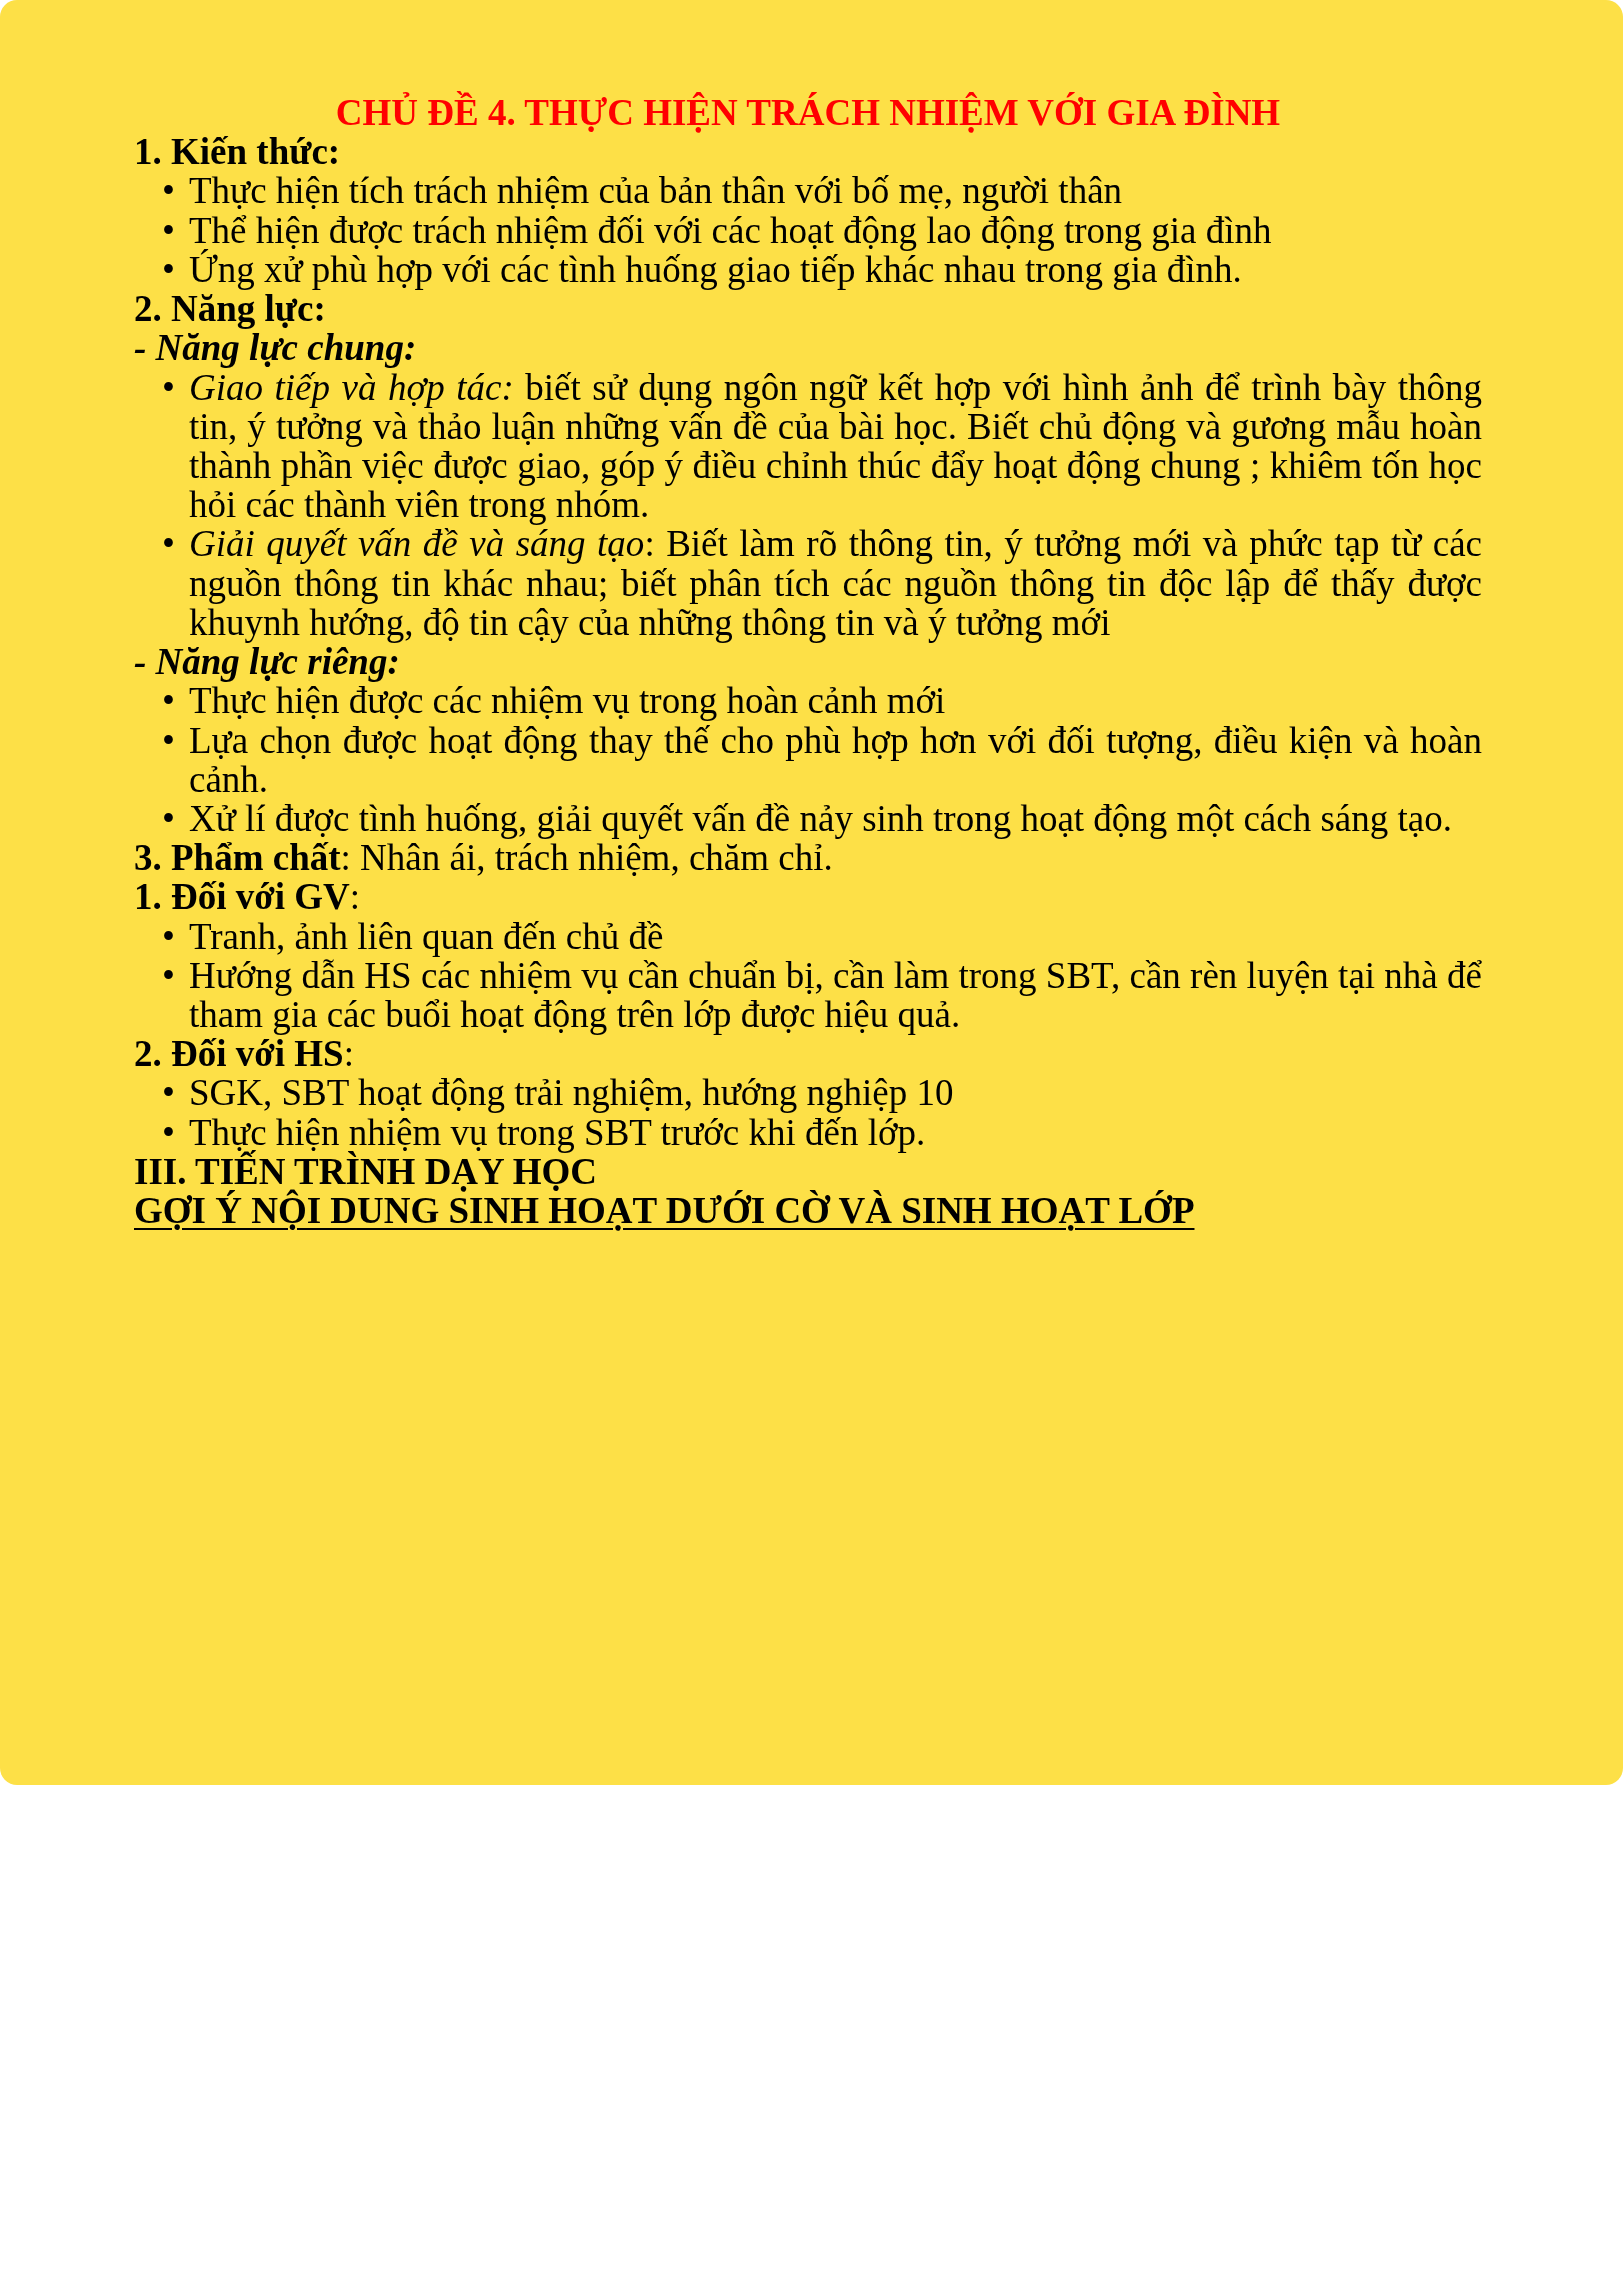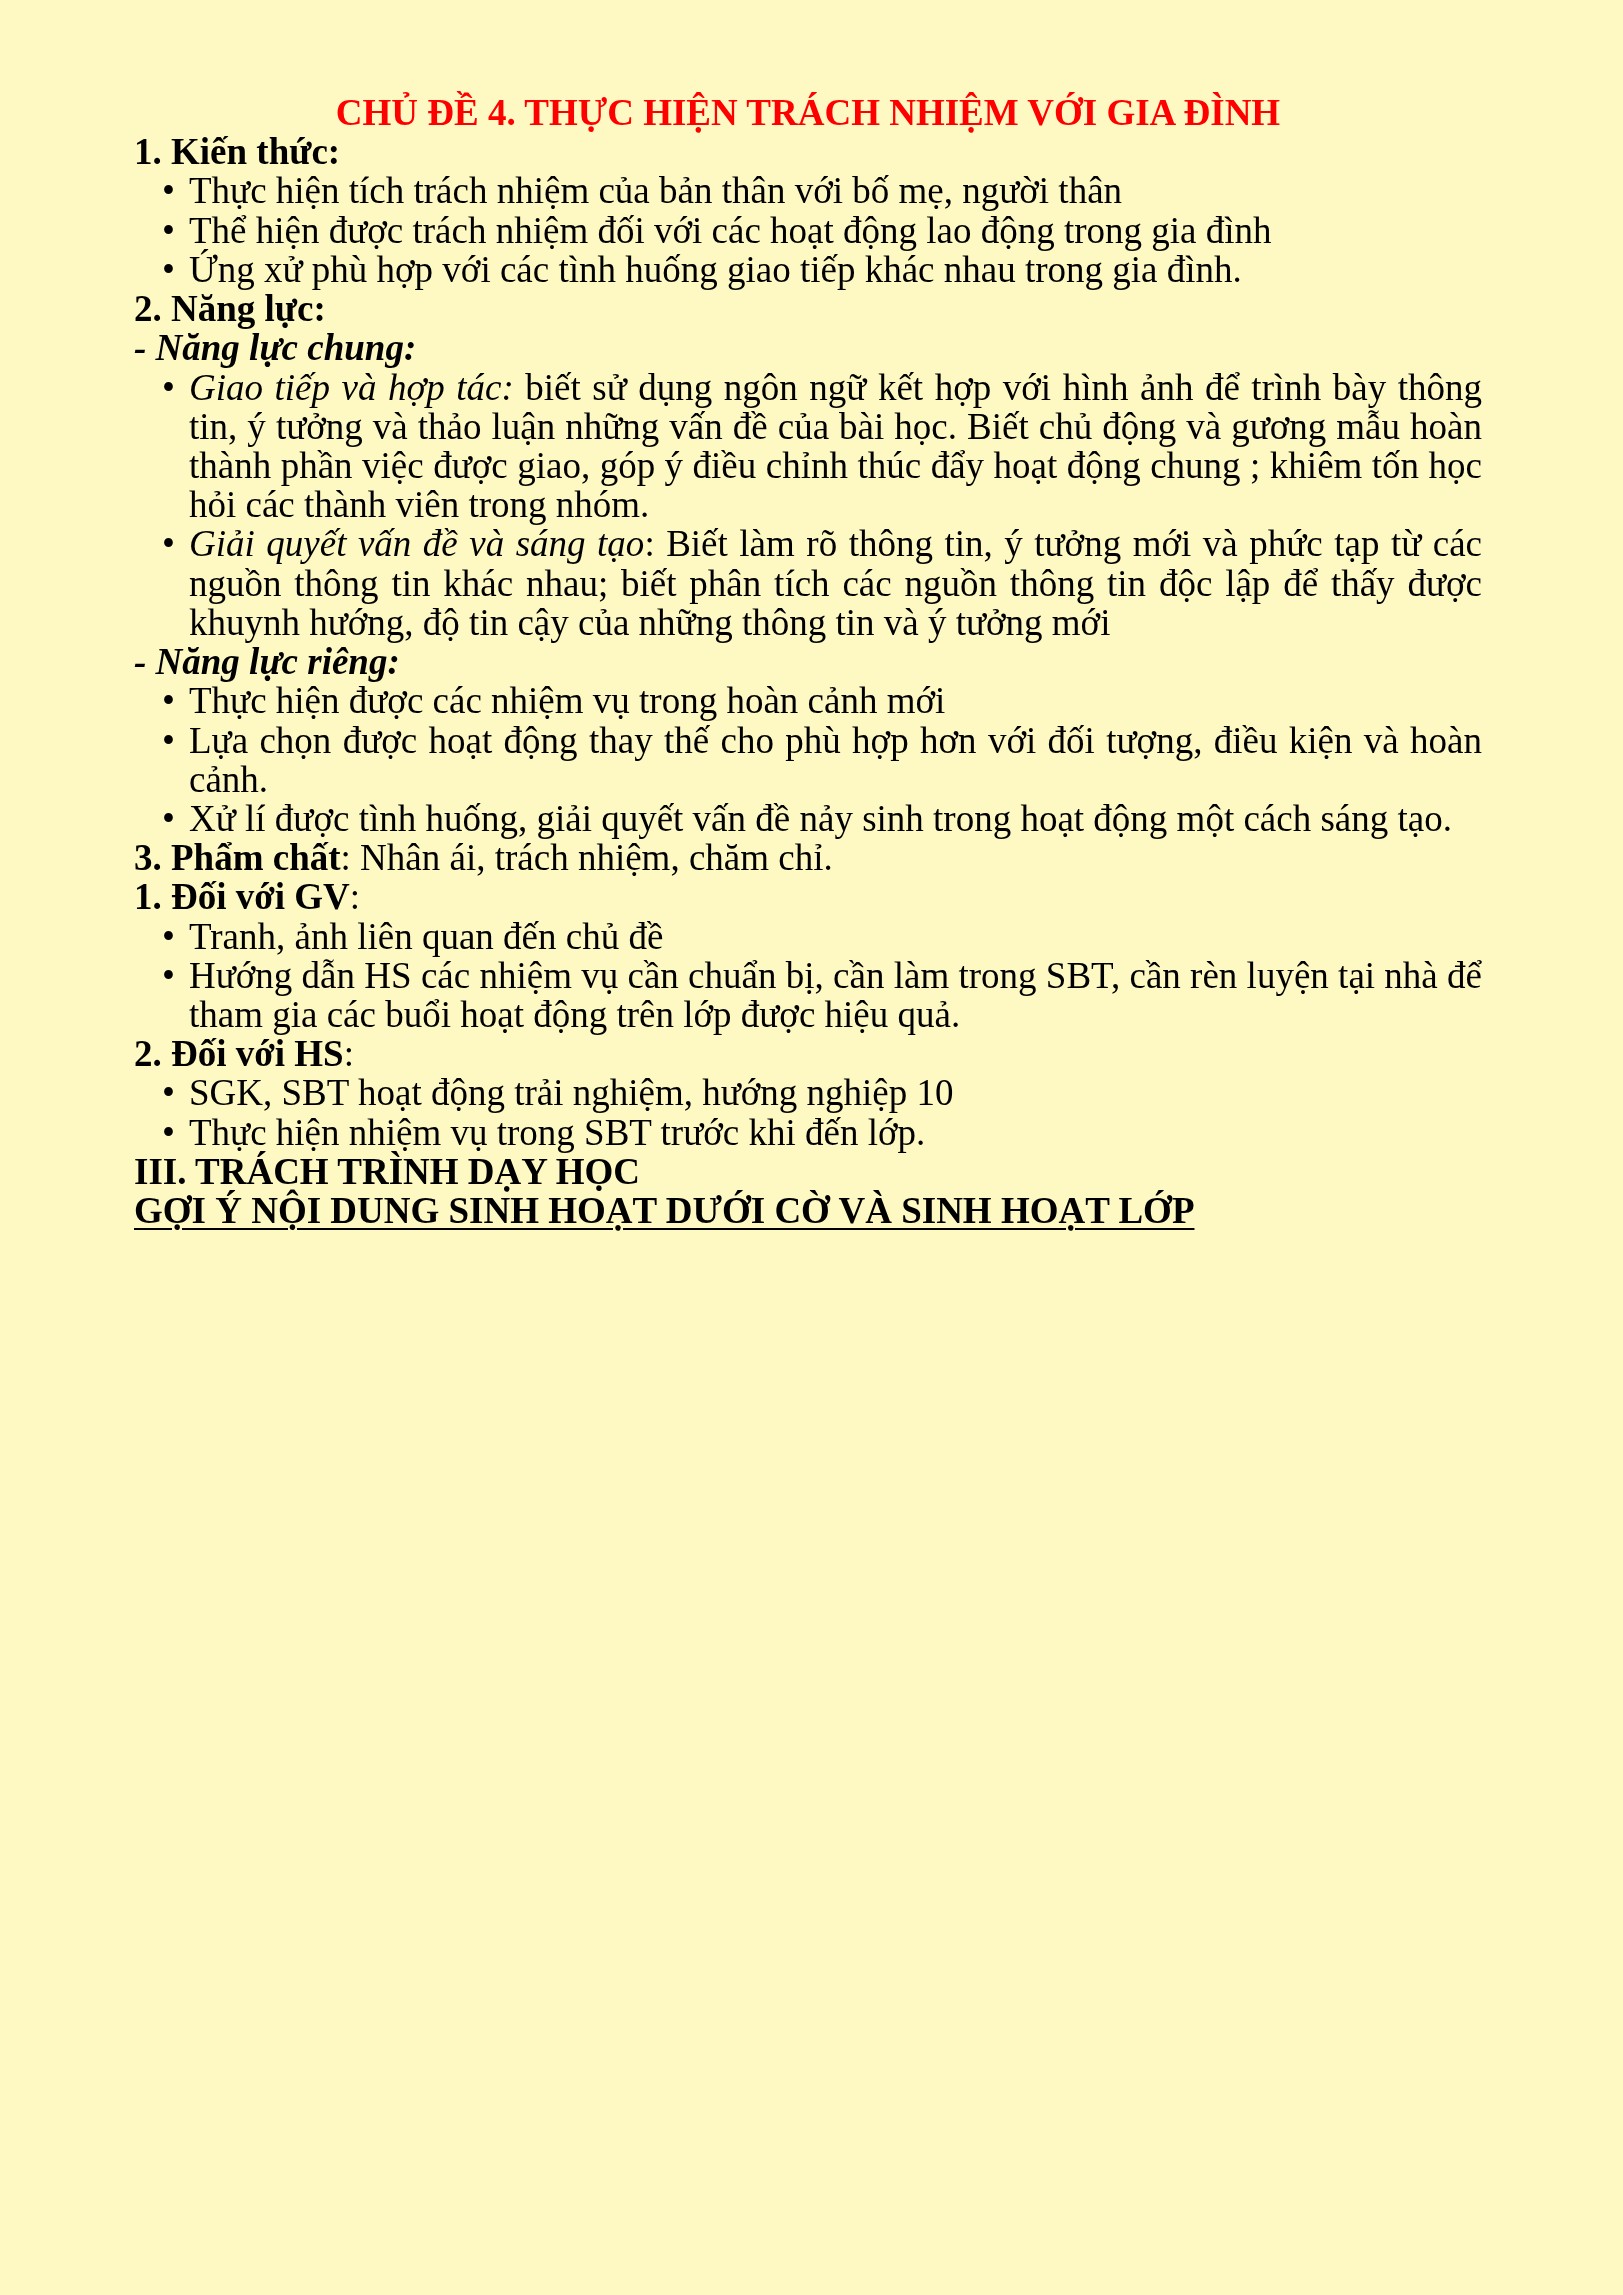--- a/index.html
+++ b/index.html
@@ -8,27 +8,28 @@
     background: #ffffff;
   }
   body {
     width: 1623px;
     height: 2295px;
     position: relative;
   }
   .page {
     box-sizing: border-box;
     width: 1623px;
-    height: 2295px;
+    height: 1785px;
     padding: 93px 141px 47px 134px;
     font-family: "Liberation Serif", "DejaVu Serif", serif;
     font-size: 37px;
     line-height: 1.06;
     color: #000000;
-    background: #fef9c3;
+    background: #fde047;
+    border-radius: 17px;
   }
   p { margin: 0; }
   .title {
     font-weight: bold;
     text-align: center;
     color: #ff0000;
   }
   .h { font-weight: bold; }
   .hi { font-weight: bold; font-style: italic; }
   .lead-b { font-weight: bold; }
@@ -131,18 +132,18 @@
     <div class="li">
       <span class="dot">•</span>
       <div class="bt">SGK, SBT hoạt động trải nghiệm, hướng nghiệp 10</div>
     </div>
     <div class="li">
       <span class="dot">•</span>
       <div class="bt">Thực hiện nhiệm vụ trong SBT trước khi đến lớp.</div>
     </div>
   </div>
 
-  <p class="h">III. TRÁCH TRÌNH DẠY HỌC</p>
+  <p class="h">III. TIẾN TRÌNH DẠY HỌC</p>
 
   <p class="underlined">GỢI Ý NỘI DUNG SINH HOẠT DƯỚI CỜ VÀ SINH HOẠT LỚP</p>
 
 </div>
 
 
 </body></html>

